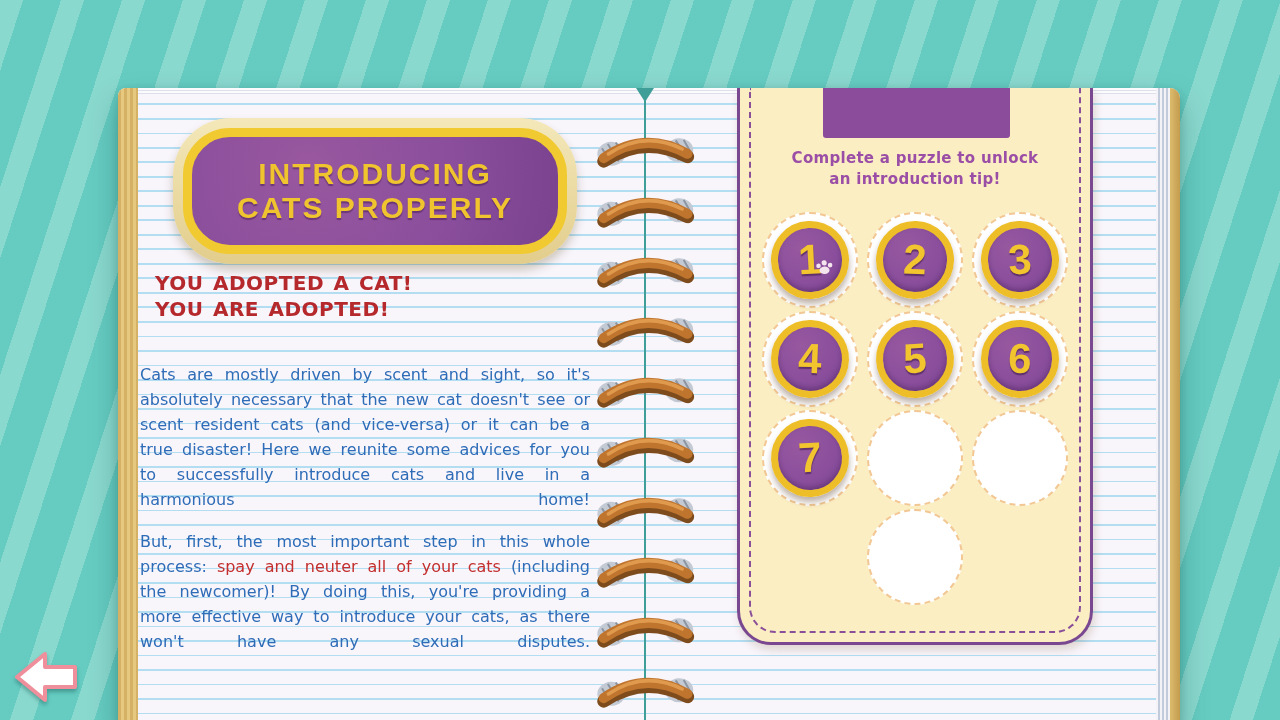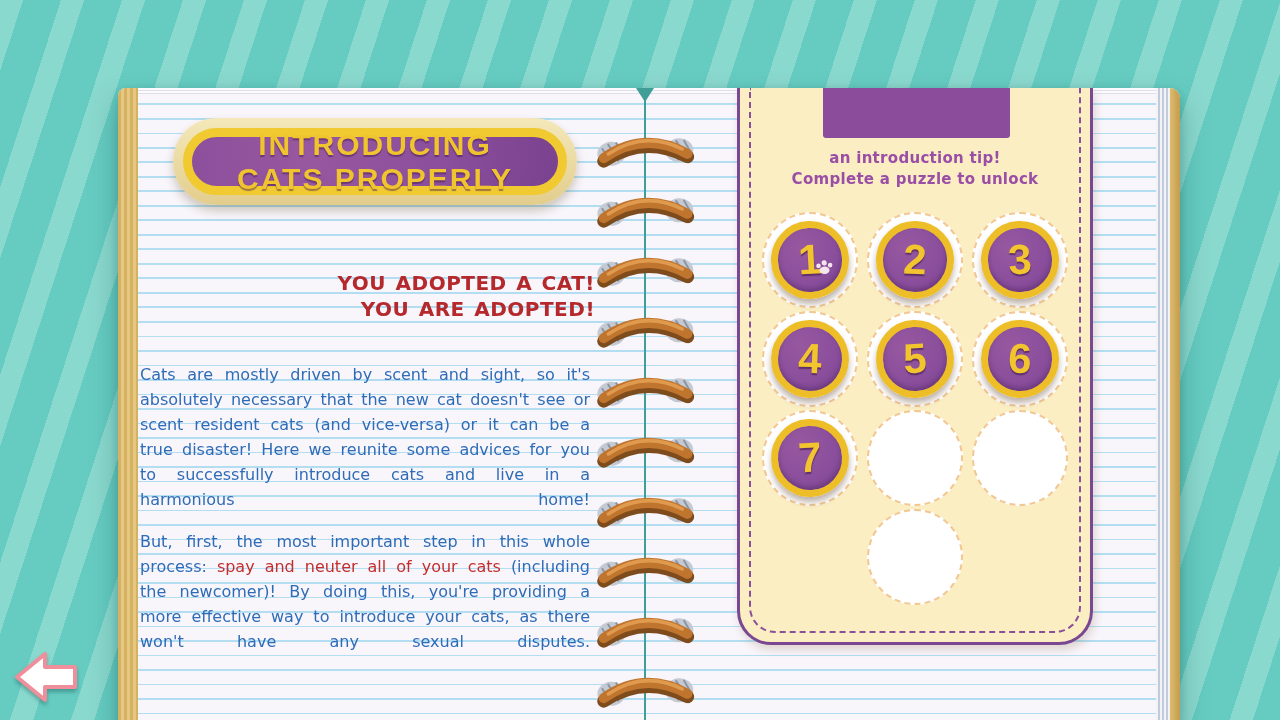--- a/index.html
+++ b/index.html
@@ -42,37 +42,37 @@
   
   .seam{ position:absolute; left:644px; top:88px; bottom:0; width:2px; background:#3f9f98; }
   .seam-notch{
     position:absolute; left:636px; top:88px; width:0; height:0;
     border-left:9px solid transparent; border-right:9px solid transparent;
     border-top:14px solid #3f9f98;
   }
   .ring{ position:absolute; left:595px; width:100px; height:40px; transform:rotate(-3deg); }
   
   .banner{
-    position:absolute; left:173px; top:118px; width:404px; height:87px;
+    position:absolute; left:173px; top:118px; width:404px; height:146px;
     background:linear-gradient(#f4e8ba,#e2cd8c);
     border-radius:58px; box-shadow:0 6px 10px rgba(80,60,10,.25);
   }
   .banner-inner{
     position:absolute; inset:10px; border-radius:47px;
     border:9px solid #f1ca32;
     background:radial-gradient(circle at 32% 28%, #99589f, #8a4e9c 55%, #7b4390 95%);
     display:flex; flex-direction:column; align-items:center; justify-content:center;
   }
   .banner-line{
     font-family:"Liberation Sans", sans-serif; font-weight:bold; font-size:30px;
     line-height:34px; color:#f0c42f; letter-spacing:2px;
     text-shadow:0 2px 1px rgba(60,20,70,.45);
   }
   .heading-red{
-    position:absolute; left:155px; top:270px; width:440px; text-align:right;
+    position:absolute; left:155px; top:270px; width:440px; text-align:left;
     color:#b5282c; font-weight:bold; font-size:20px; line-height:26px; letter-spacing:.5px; word-spacing:2px;
   }
   .para{
     position:absolute; left:140px; width:450px;
     color:#2e6cb7; font-size:16px; line-height:25px;
     text-align:justify; text-align-last:justify; word-spacing:1.5px;
   }
   .para.p1{ top:362px; }
   .para.p2{ top:520px;margin-top:9px; }
   .hl-red{ color:#c32f2e; }
@@ -255,22 +255,22 @@
     <div>YOU ARE ADOPTED!</div>
   </div>
 
   <div class="para p1">Cats are mostly driven by scent and sight, so it's absolutely necessary that the new cat doesn't see or scent resident cats (and vice-versa) or it can be a true disaster! Here we reunite some advices for you to successfully introduce cats and live in a harmonious home!</div>
 
   <div class="para p2"><span>But, first, the most important step in this whole process: </span><span class="hl-red">spay and neuter all of your cats</span><span> (including the newcomer)! By doing this, you're providing a more effective way to introduce your cats, as there won't have any sexual disputes.</span></div>
 
   <div class="panel">
     <div class="panel-tab"></div>
     <div class="panel-caption">
+      <div>Complete a puzzle to unlock</div>
       <div>an introduction tip!</div>
-      <div>Complete a puzzle to unlock</div>
     </div>
     <div class="slots" id="slots">
         <div class="slot">
           <div class="badge">
             <span class="badge-num">1</span>
 <svg class="paw" width="18" height="16" viewBox="0 0 18 16">
   <circle cx="3.2" cy="6.2" r="2.3" fill="#f4e4ee"></circle>
   <circle cx="9" cy="3.6" r="2.6" fill="#f4e4ee"></circle>
   <circle cx="14.8" cy="6.2" r="2.3" fill="#f4e4ee"></circle>
   <ellipse cx="9" cy="11" rx="5" ry="3.8" fill="#f4e4ee"></ellipse>

